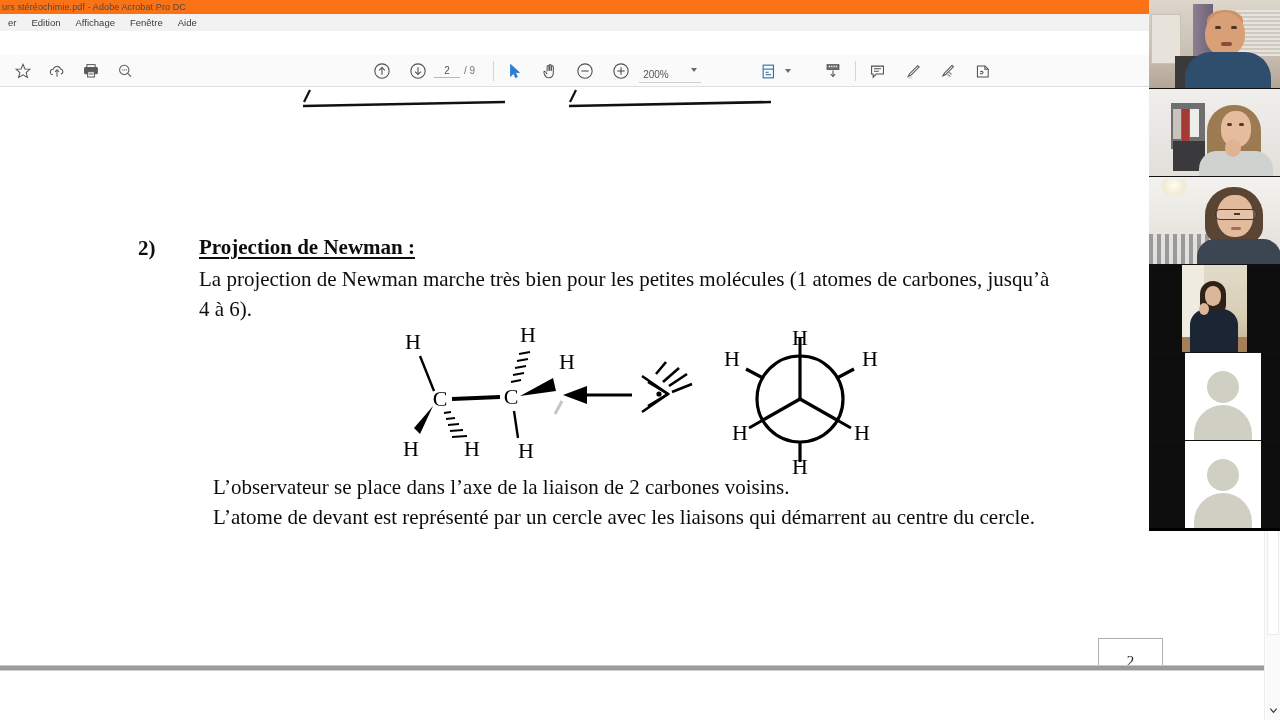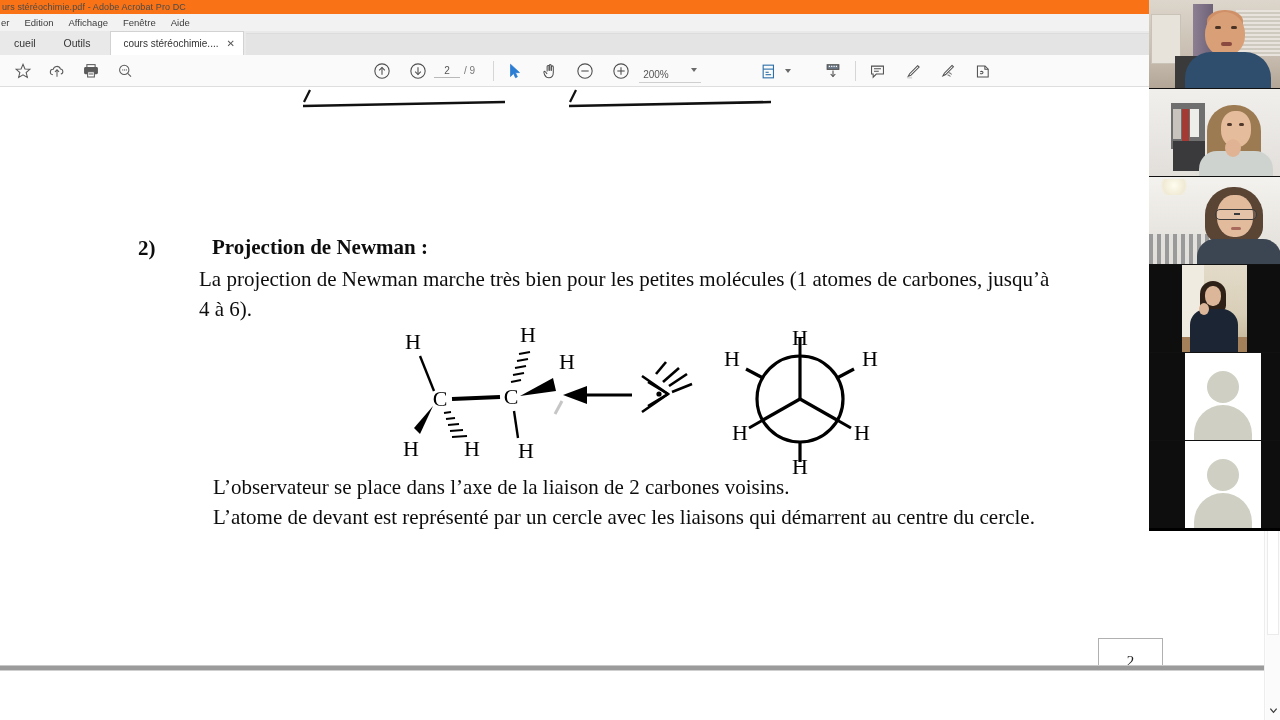--- a/index.html
+++ b/index.html
@@ -33,21 +33,21 @@
   .menubar {
     position: absolute; left: 0; top: 14px; width: 1280px; height: 17px;
     background: #f2f2f2;
     display: flex; align-items: center; gap: 13px;
     padding-left: 0px;
   }
   .menu-item {
     font-size: 9.5px; color: #3b3b3b; white-space: nowrap;
     padding: 1px 1px;
   }
-  .menu-item:first-child { margin-left: 0px; }
+  .menu-item:first-child { margin-left: 7px; }
 
   
   .tabstrip {
     position: absolute; left: 0; top: 31px; width: 1280px; height: 24px;
     background: #e9e9e9;
     display: flex; align-items: flex-end;
   }
   .tab-btn {
     font-size: 10.5px; color: #333; padding: 4px 14px 6px 14px;
     white-space: nowrap;
@@ -134,23 +134,23 @@
   
   .doc-serif { font-family: "Liberation Serif", "DejaVu Serif", serif; color: #0d0d0d; }
 
   .stub-lines { position: absolute; left: 0; top: 0; width: 1264px; height: 30px; }
 
   .sec-num {
     position: absolute; left: 138px; top: 148px;
     font-size: 21px; font-weight: bold;
   }
   .sec-title {
-    position: absolute; left: 212px; top: 147px;
+    position: absolute; left: 199px; top: 147px;
     font-size: 21px; font-weight: bold;
-    text-underline-offset: 3px;
+    text-decoration: underline; text-underline-offset: 3px;
   }
   .para-intro {
     position: absolute; left: 199px; top: 176px; width: 860px;
     font-size: 21px; line-height: 30px;
   }
   .para-body {
     position: absolute; left: 213px; top: 385px; width: 840px;
     font-size: 21px; line-height: 29.5px;
   }
 
@@ -286,29 +286,20 @@
     </div>
 
     <div class="menubar">
       <span class="menu-item">er</span>
       <span class="menu-item">Edition</span>
       <span class="menu-item">Affichage</span>
       <span class="menu-item">Fenêtre</span>
       <span class="menu-item">Aide</span>
     </div>
 
-    <div class="tabstrip">
-      <span class="tab-btn">cueil</span>
-      <span class="tab-btn">Outils</span>
-      <div class="doc-tab">
-        <span>cours stéréochimie....</span>
-        <span class="tab-close">✕</span>
-      </div>
-      <div class="tabstrip-filler"></div>
-    </div>
 
     <div class="toolbar">
 
       <div class="tb-left">
         <span class="ic">
           <svg width="18" height="18" viewBox="0 0 24 24" fill="none" stroke="#5a5a5a" stroke-width="1.4">
             <polygon points="12,3 14.6,9.2 21.2,9.7 16.2,14 17.8,20.5 12,17 6.2,20.5 7.8,14 2.8,9.7 9.4,9.2"></polygon>
           </svg>
         </span>
         <span class="ic">

